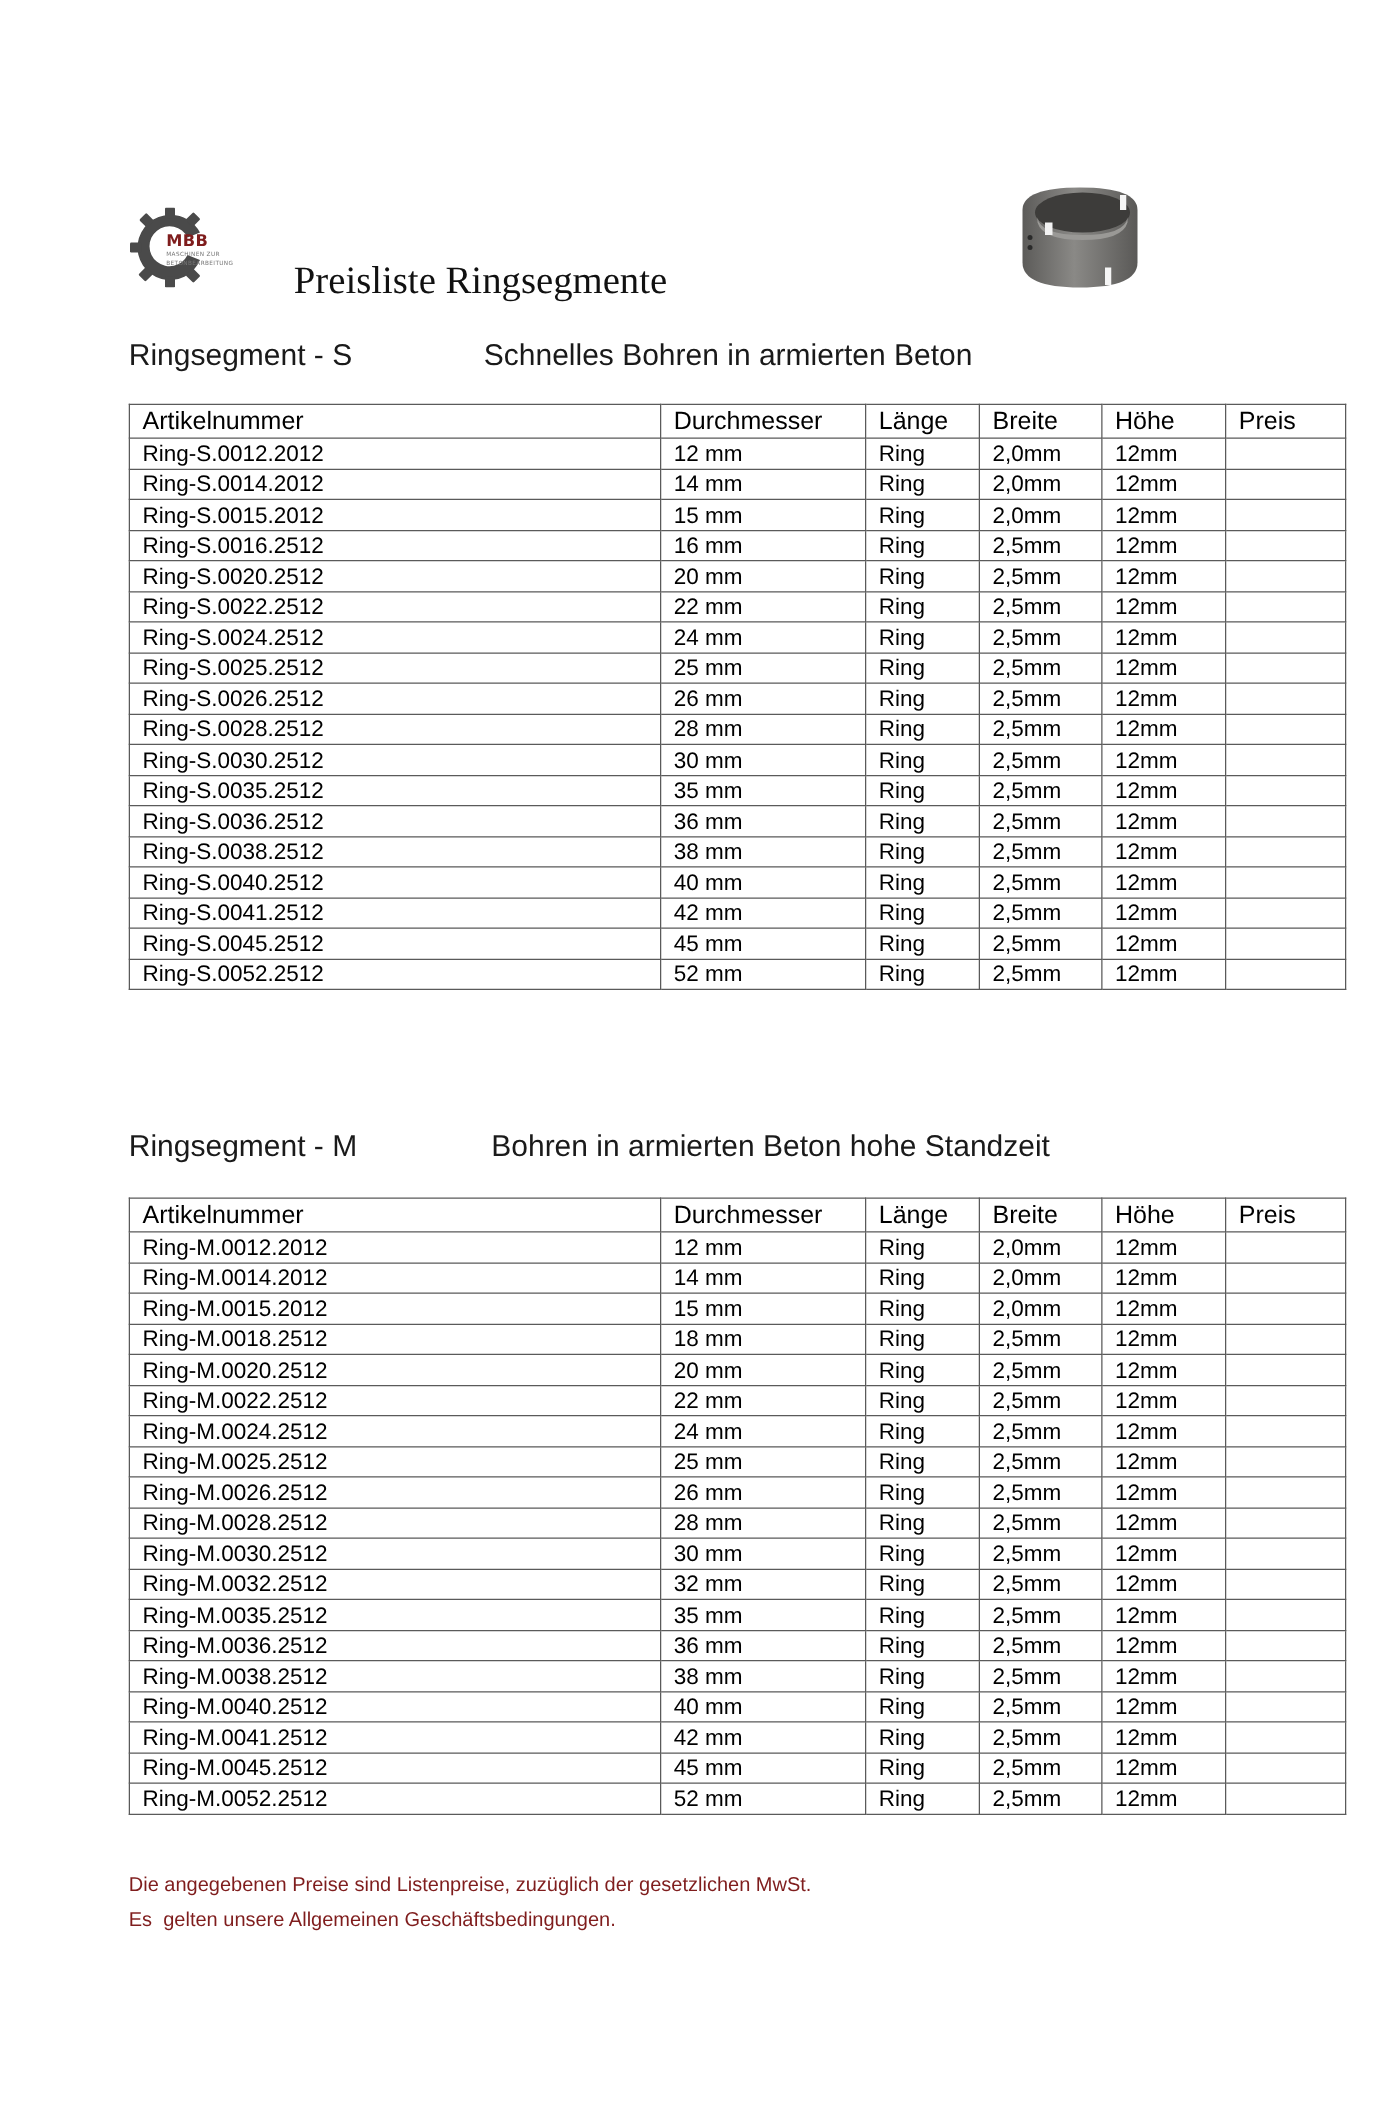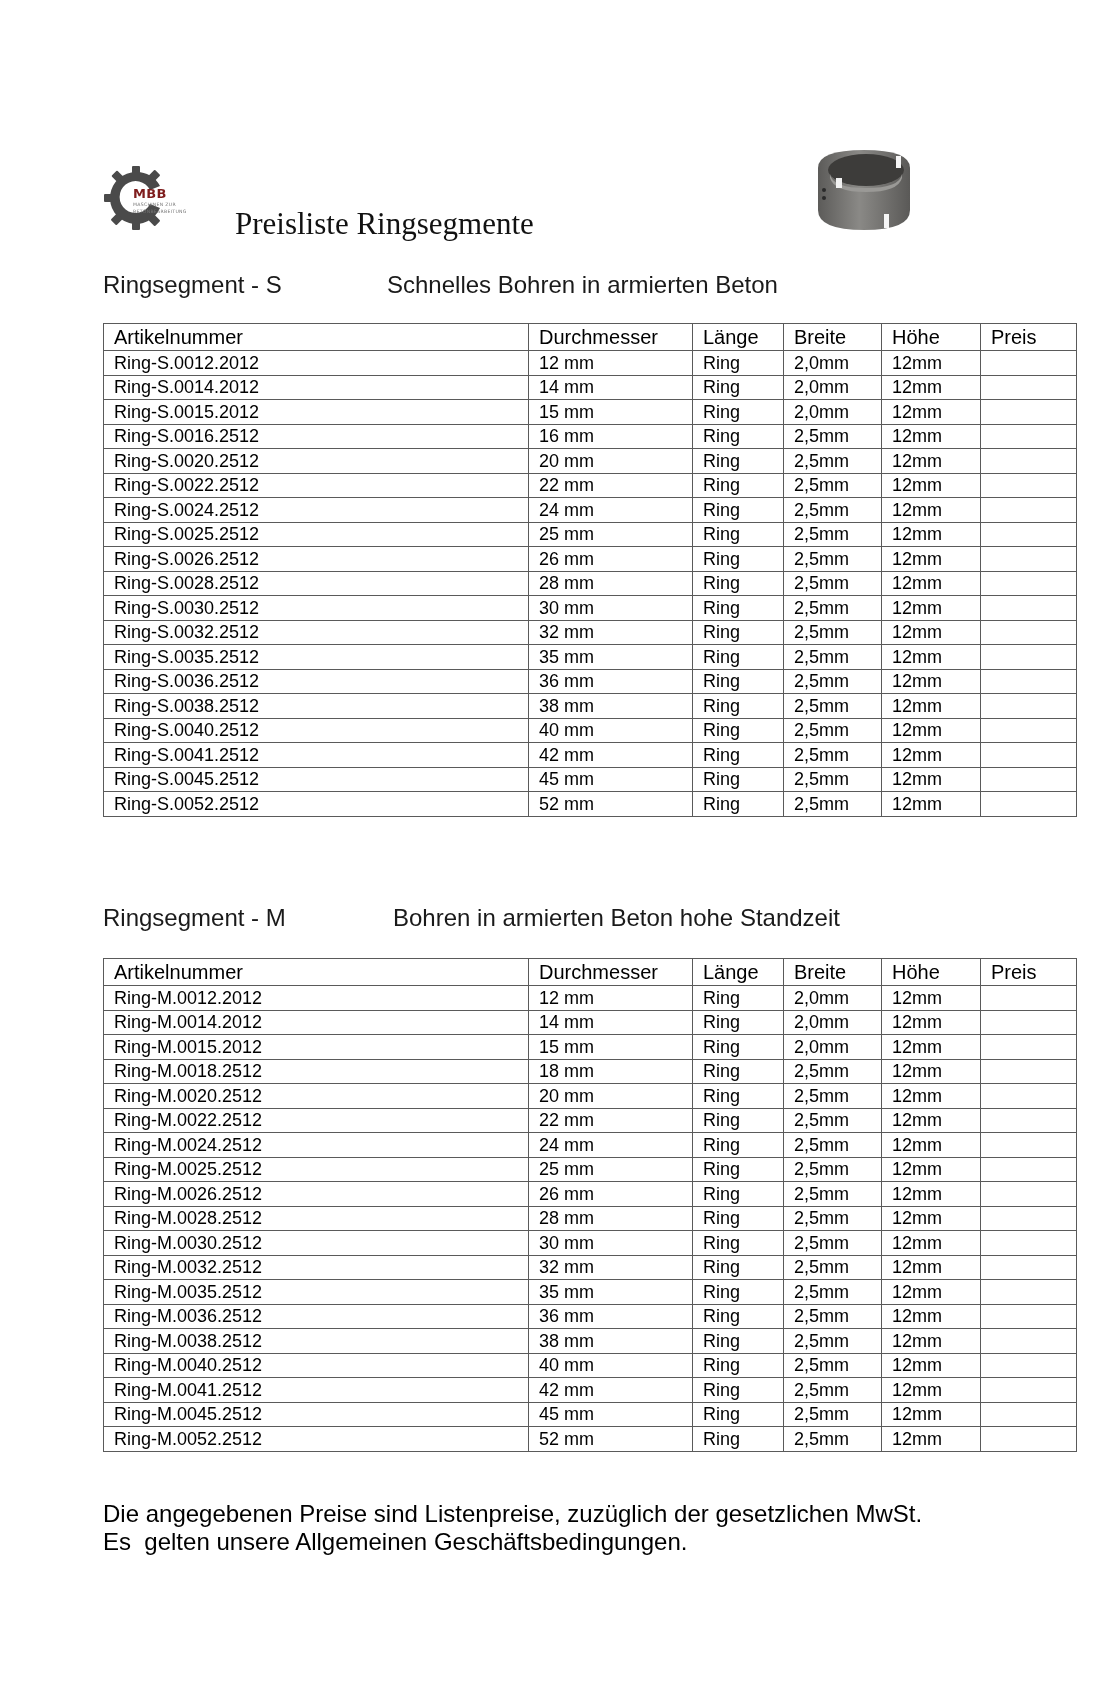--- a/index.html
+++ b/index.html
@@ -27,21 +27,21 @@
       border-collapse: collapse; table-layout: fixed;
       font-size: 18px; color: #000000;
     }
     table.price th, table.price td {
       border: 1.5px solid #5a5a5a; padding: 0 0 0 10px; text-align: left;
       white-space: nowrap; overflow: hidden;
     }
     table.price th { font-weight: normal; font-size: 20px; height: 26px; }
     table.price td { height: 23.5px; line-height: 22px; }
     .c1 { width: 414px; } .c2 { width: 153px; } .c3 { width: 80px; } .c4 { width: 87px; } .c5 { width: 88px; } .c6 { width: 85px; }
-    .footer { position: absolute; left: 103px; font-size: 24px; color: #000000; white-space: pre; }
+    .footer { position: absolute; left: 103px; font-size: 16px; color: #7f1d1d; white-space: pre; }
   </style>
 </head>
 <body>
 
 <div class="logo">
   <svg width="64" height="64" viewBox="0 0 64 64">
     <g fill="#4a4a4a">
       <path d="M32 6 A26 26 0 1 0 56 42 L46 38 A16 16 0 1 1 46 24 L56 20 A26 26 0 0 0 32 6 Z"></path>
       <rect x="28" y="0" width="8" height="9" rx="1"></rect>
       <rect x="28" y="55" width="8" height="9" rx="1"></rect>
@@ -175,28 +175,20 @@
       </tr>
       <tr>
         <td>Ring-S.0030.2512</td>
         <td>30 mm</td>
         <td>Ring</td>
         <td>2,5mm</td>
         <td>12mm</td>
         <td></td>
       </tr>
       <tr>
-        <td>Ring-S.0032.2512</td>
-        <td>32 mm</td>
-        <td>Ring</td>
-        <td>2,5mm</td>
-        <td>12mm</td>
-        <td></td>
-      </tr>
-      <tr>
         <td>Ring-S.0035.2512</td>
         <td>35 mm</td>
         <td>Ring</td>
         <td>2,5mm</td>
         <td>12mm</td>
         <td></td>
       </tr>
       <tr>
         <td>Ring-S.0036.2512</td>
         <td>36 mm</td>

